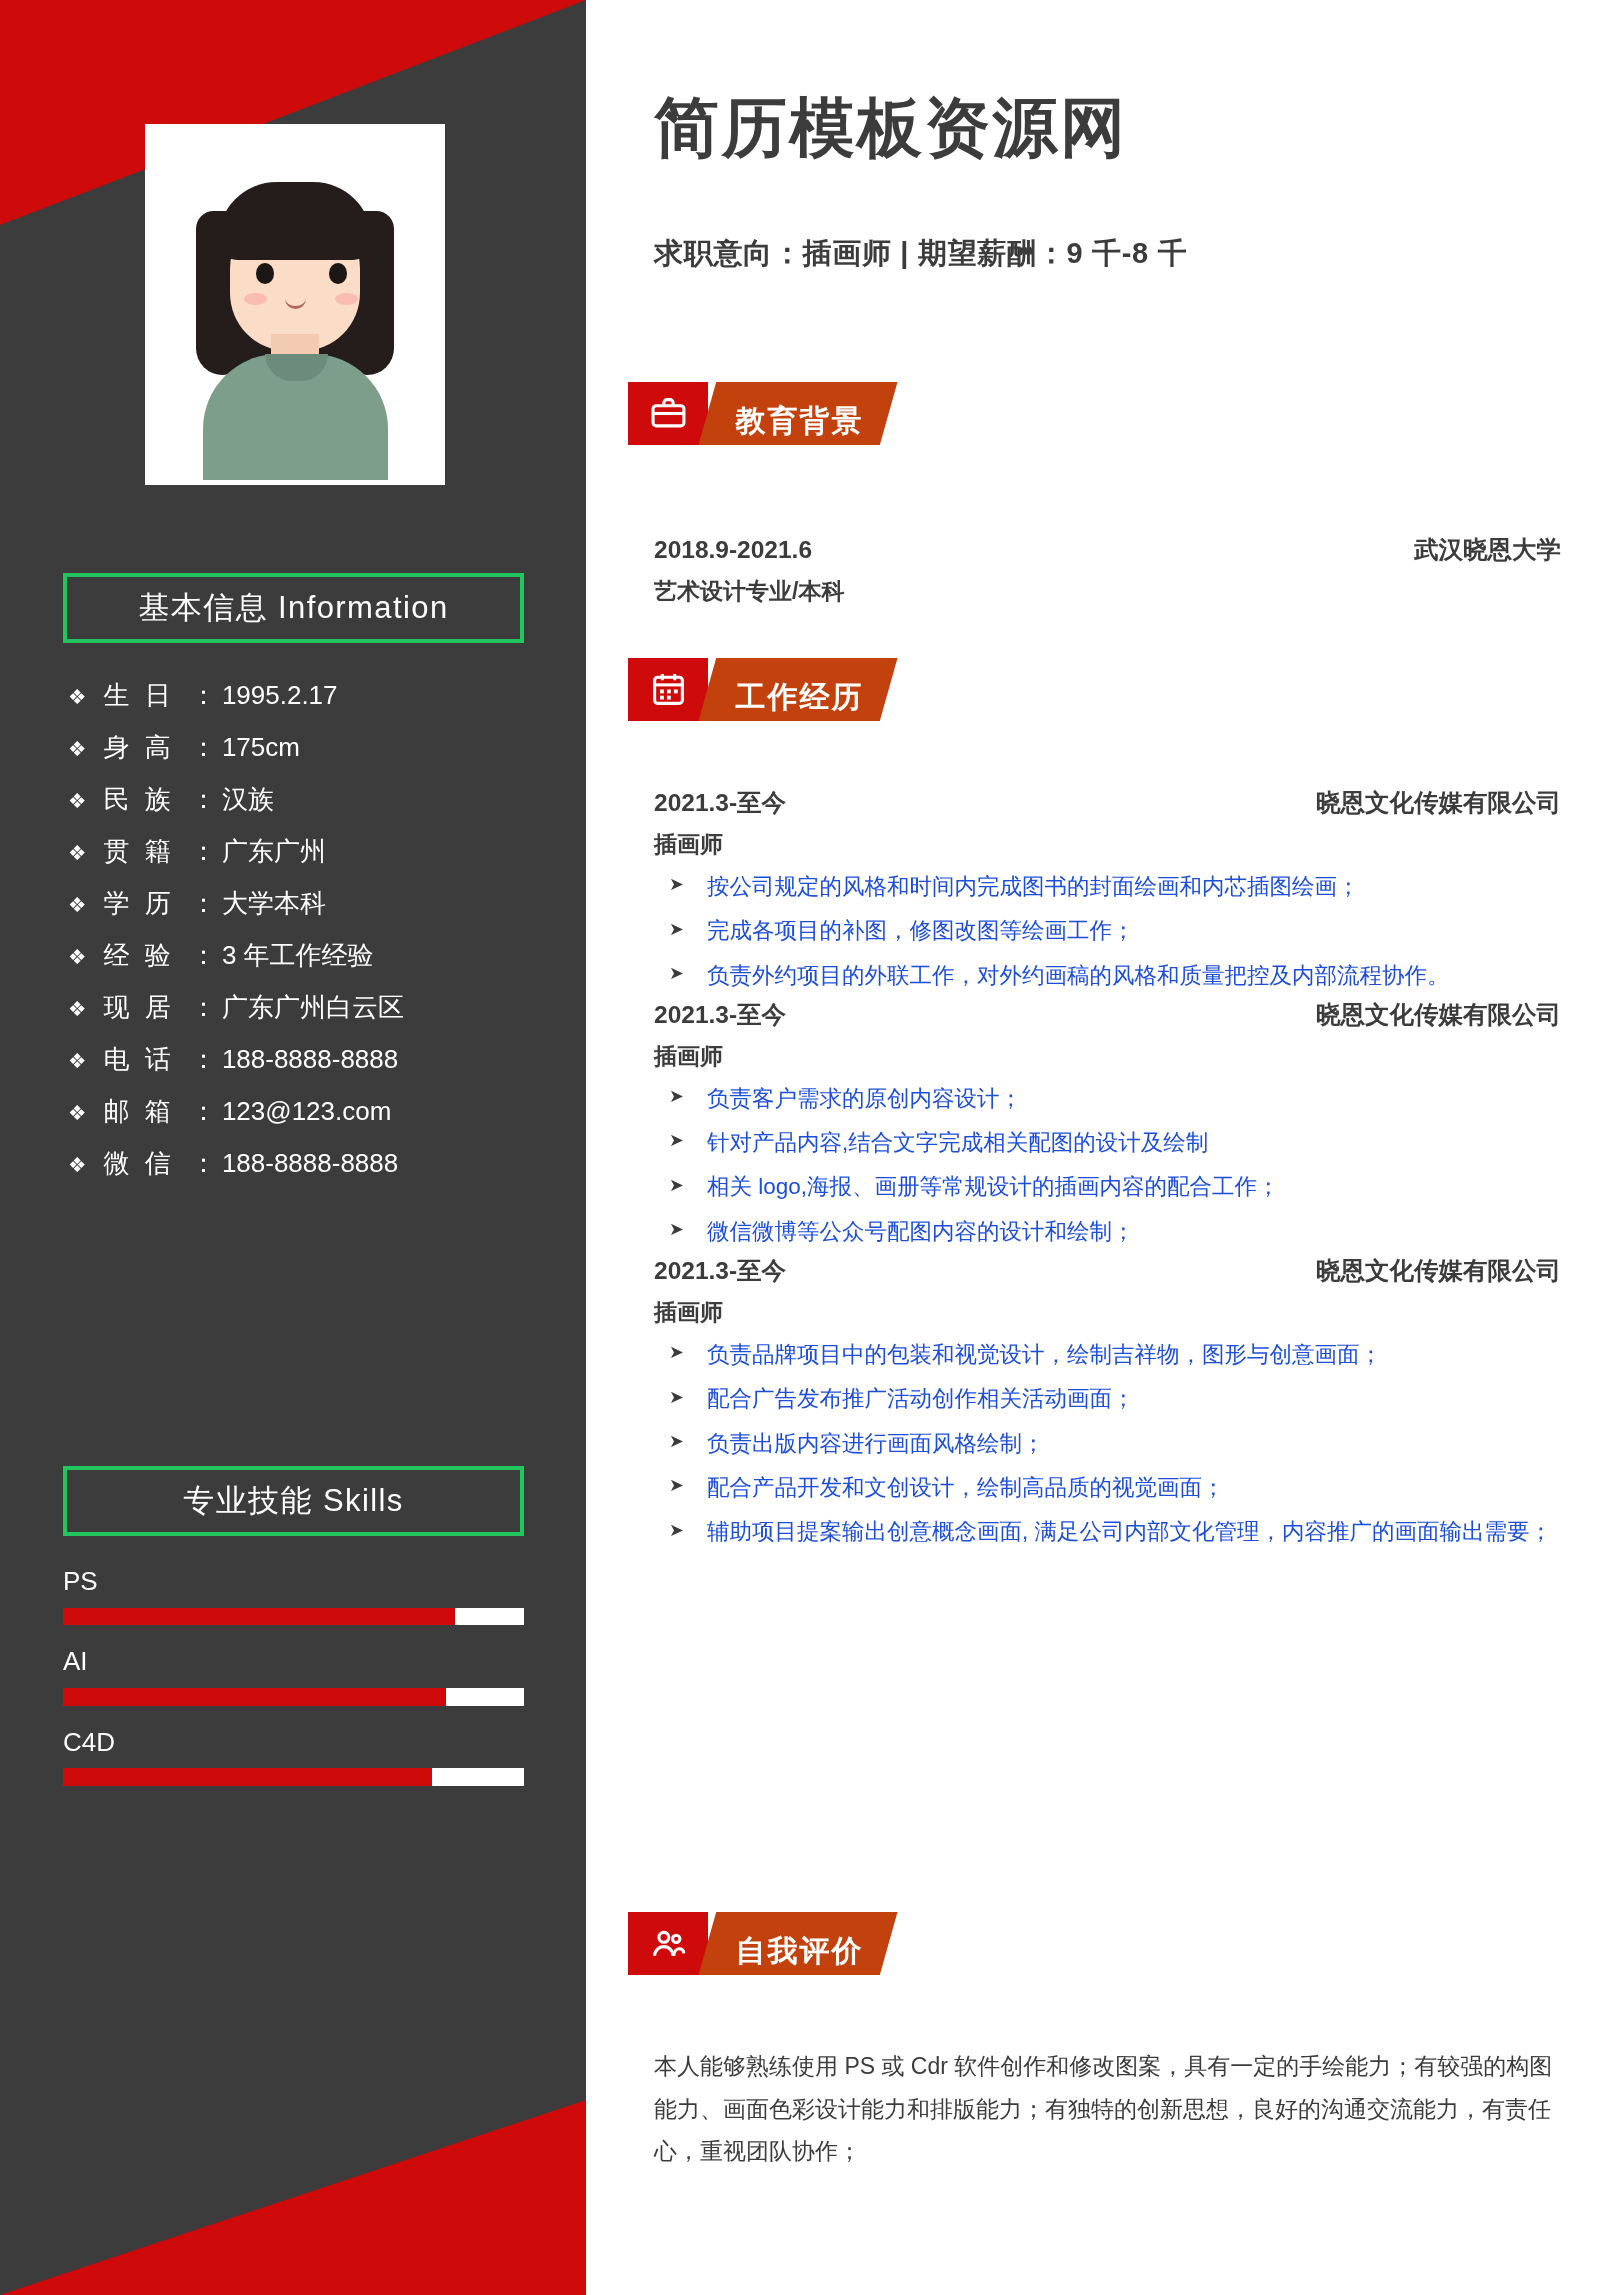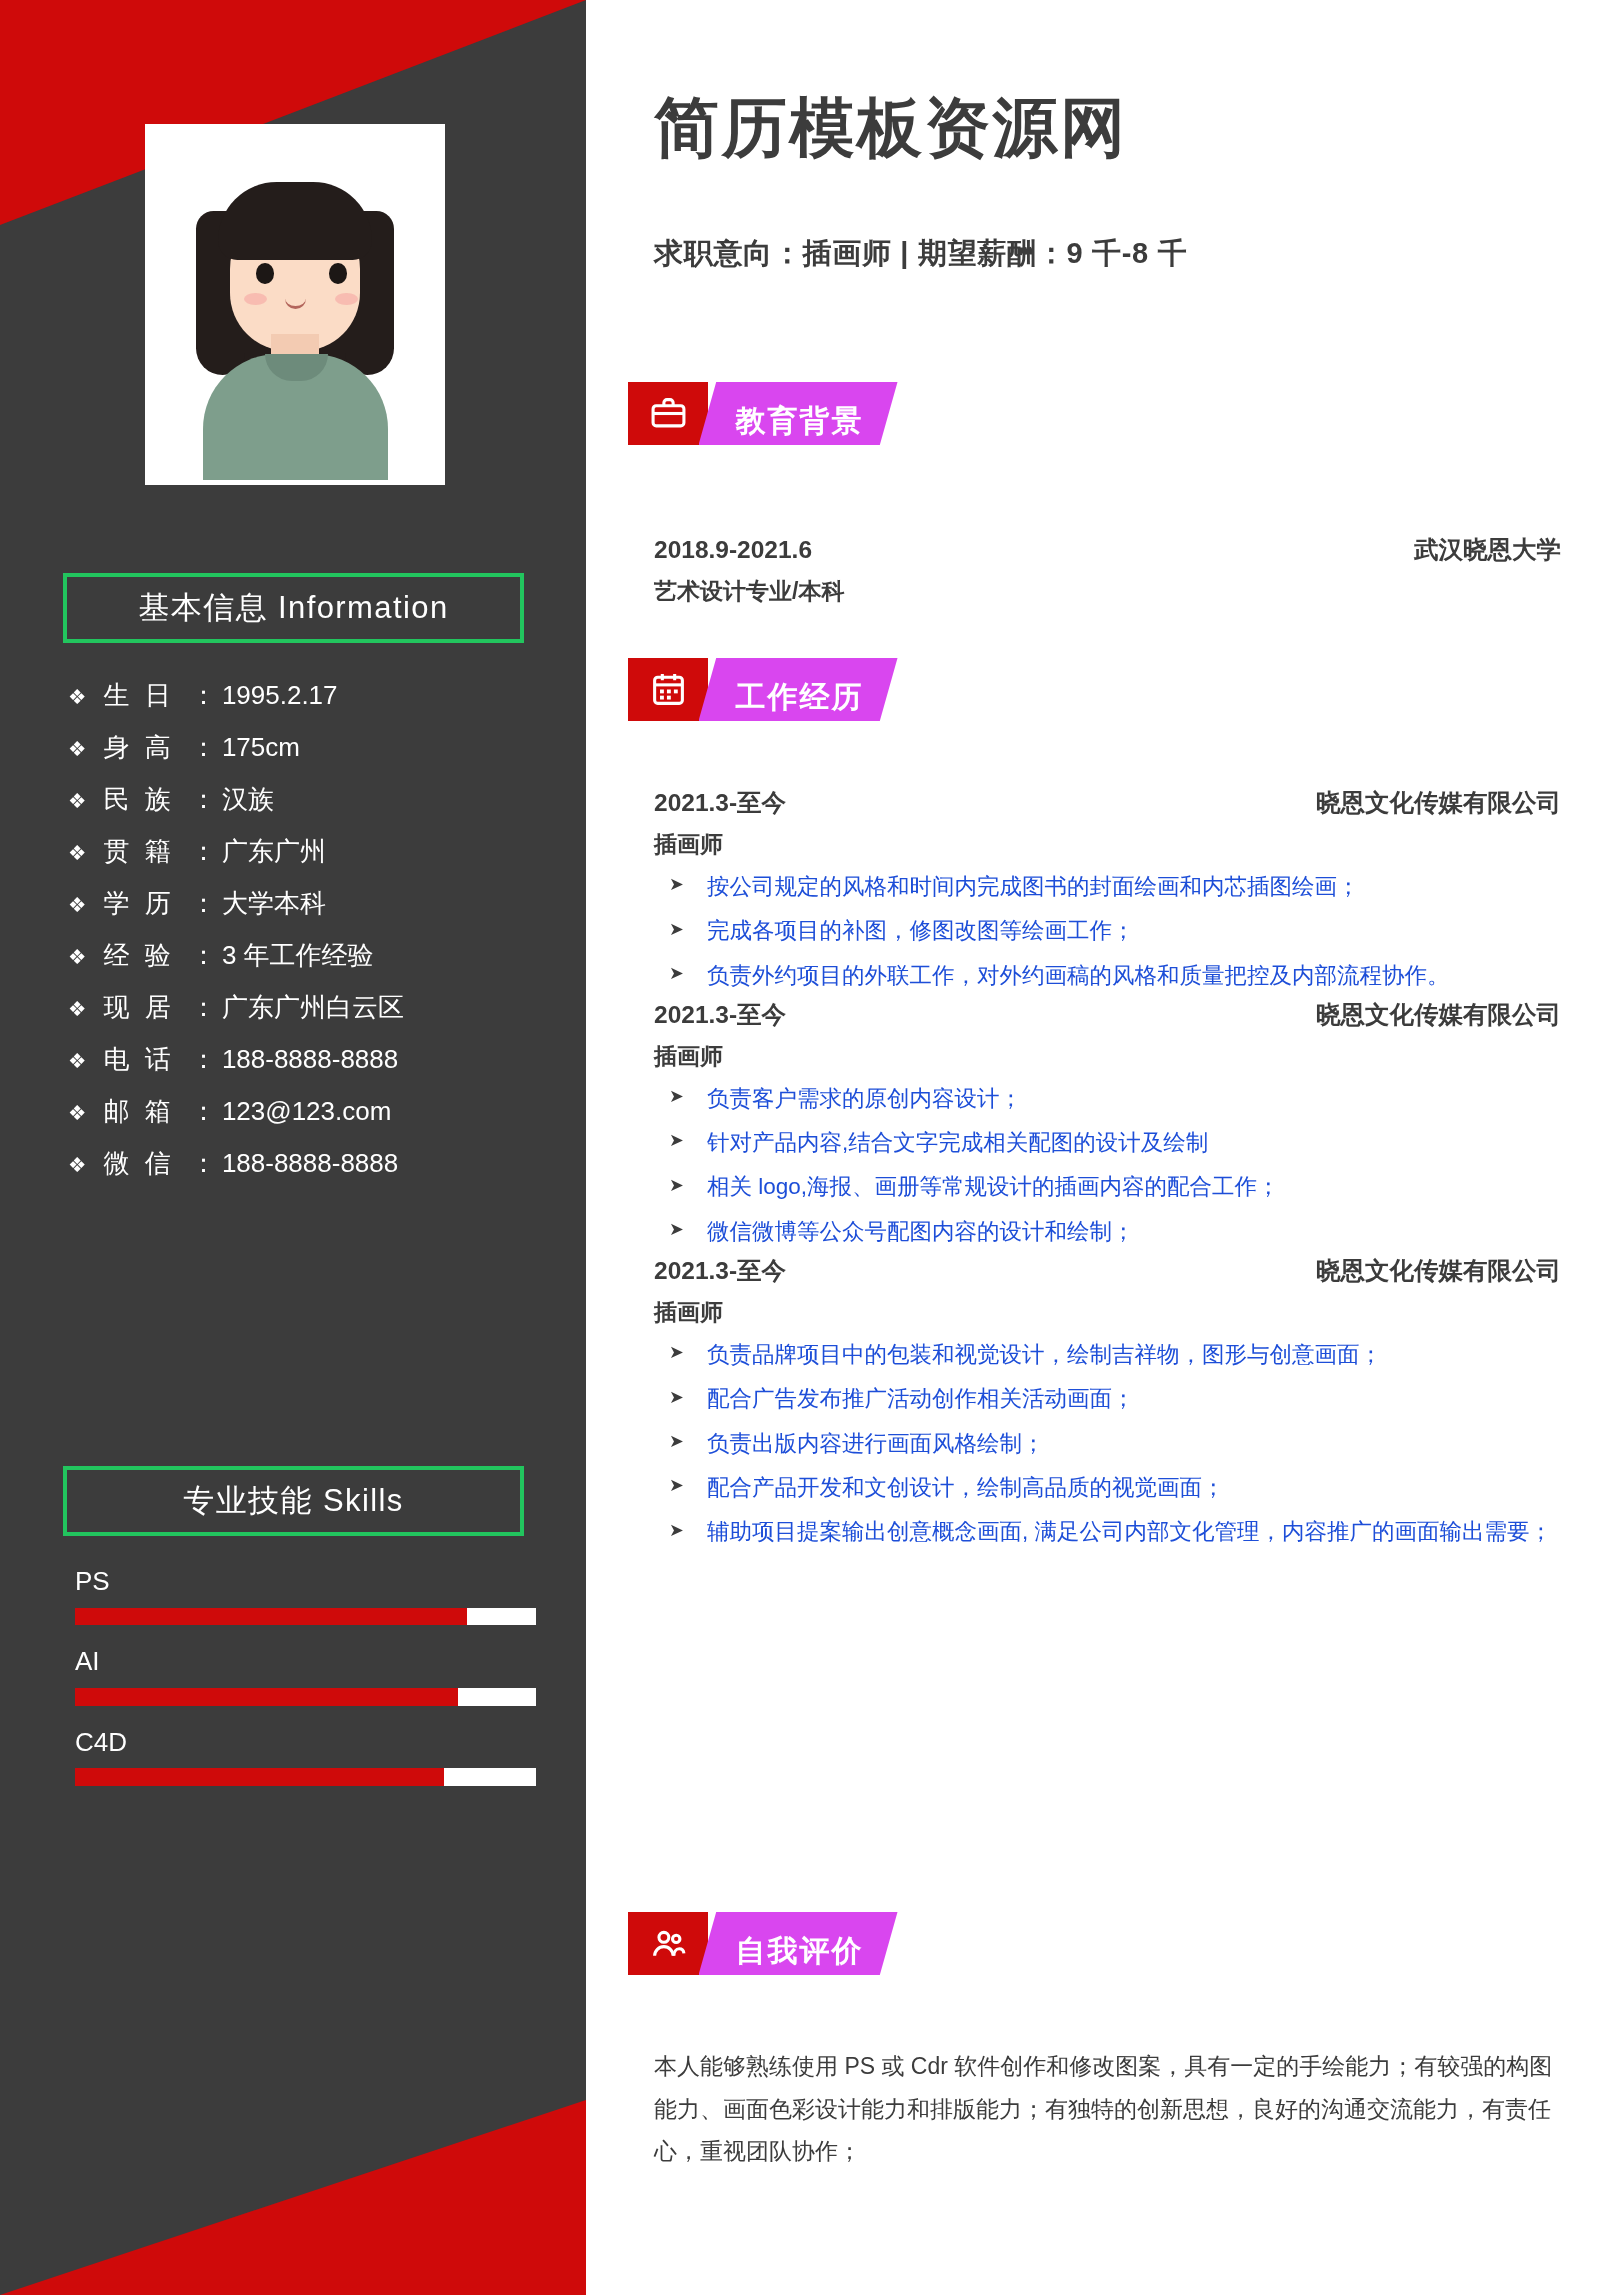--- a/index.html
+++ b/index.html
@@ -156,21 +156,21 @@
     width: 87px;
     flex: none;
     letter-spacing: 4.1px;
     white-space: nowrap;
   }
   .info-colon { margin: 0 5.5px 0 0; }
   .info-value { white-space: nowrap; }
 
   .skills-wrap {
     position: absolute;
-    left: 75px;
+    left: 63px;
     top: 1568px;
     width: 461px;
   }
   .skill { margin-bottom: 23px; }
   .skill-name {
     color: #ffffff;
     font-size: 26px;
     margin-bottom: 13.6px;
     line-height: 1;
   }
@@ -222,21 +222,21 @@
   .sec-icon-box {
     width: 80px;
     background: #cf0a0a;
     display: flex;
     align-items: center;
     justify-content: center;
     clip-path: polygon(0 0, 100% 0, 100% 100%, 0 100%);
   }
   .sec-icon-box svg { display: block; }
   .sec-label-box {
-    background: #d946ef;
+    background: #c2410c;
     color: #ffffff;
     font-size: 30px;
     font-weight: bold;
     letter-spacing: 2px;
     display: flex;
     align-items: center;
     padding: 16px 34px 0 37px;
     clip-path: polygon(17.7px 0, 100% 0, calc(100% - 17.7px) 100%, 0 100%);
     margin-left: -9.5px;
   }

